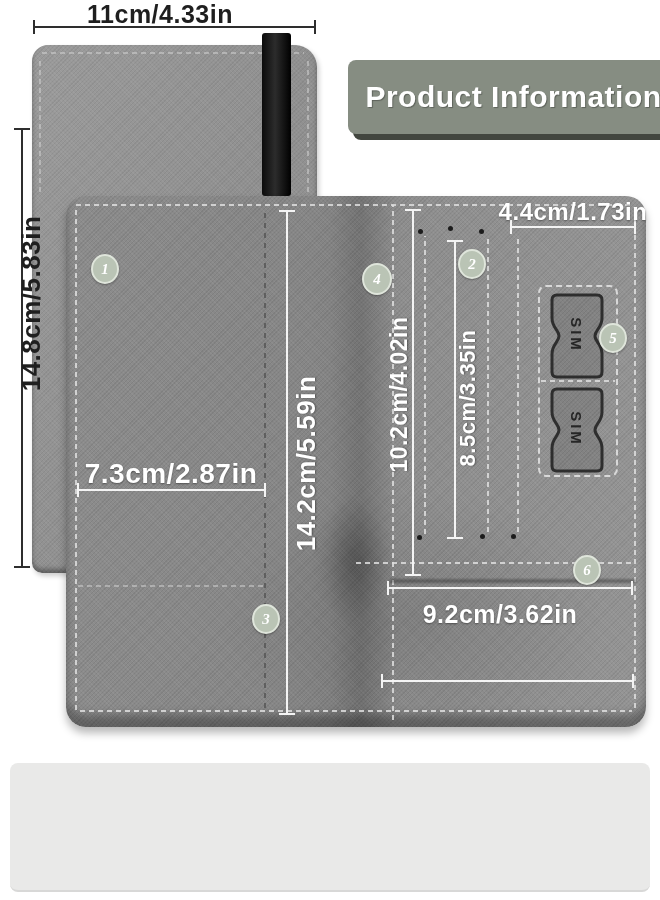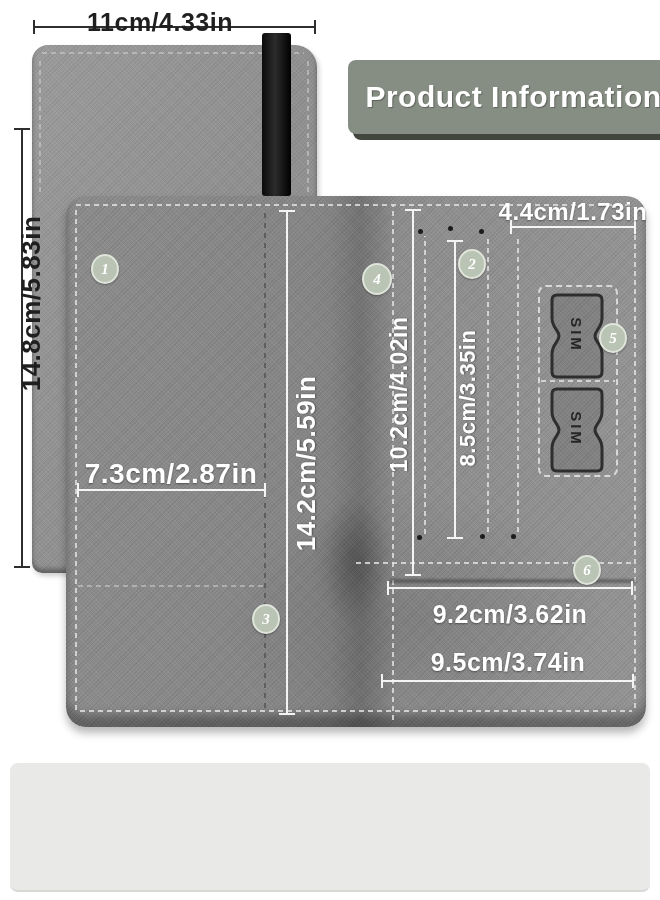--- a/index.html
+++ b/index.html
@@ -86,21 +86,21 @@
 
   
   .legend{position:absolute;left:10px;top:763px;width:640px;height:129px;z-index:2;
     background:#e9e9e8;border-radius:8px;border-bottom:2px solid #d8d8d7;box-sizing:border-box;}
 </style>
 </head>
 <body>
 
 <div class="stage">
 
-  <div class="dim-label dark-label" style="left:60px;top:8px;width:200px;font-size:25px;">11cm/4.33in</div>
+  <div class="dim-label dark-label" style="left:60px;top:0;width:200px;font-size:25px;">11cm/4.33in</div>
   <div class="dim-h dark-dim" style="left:33px;top:26px;width:283px;"></div>
 
   <div class="dim-label dark-label rot" style="left:-79px;top:288px;width:220px;font-size:26px;">14.8cm/5.83in</div>
   <div class="dim-v dark-dim" style="left:21px;top:128px;height:440px;"></div>
 
   <div class="cover leather"></div>
   <div class="st-h st-soft" style="left:42px;top:52px;width:262px;z-index:2;"></div>
   <div class="st-v st-soft" style="left:39px;top:58px;height:134px;z-index:2;"></div>
   <div class="st-v st-soft" style="left:307px;top:58px;height:134px;z-index:2;"></div>
   <div class="band"></div>
@@ -158,24 +158,23 @@
   <div class="dim-v" style="left:412px;top:209px;height:367px;"></div>
   <div class="dim-label rot" style="left:299px;top:381px;width:200px;font-size:23px;">10.2cm/4.02in</div>
 
   <div class="dim-v" style="left:454px;top:240px;height:299px;"></div>
   <div class="dim-label rot" style="left:373px;top:385px;width:190px;font-size:22px;">8.5cm/3.35in</div>
 
   <div class="dim-h" style="left:510px;top:226px;width:126px;"></div>
   <div class="dim-label" style="left:473px;top:198px;width:200px;font-size:24px;">4.4cm/1.73in</div>
 
   <div class="dim-h" style="left:387px;top:587px;width:246px;"></div>
-  <div class="dim-label" style="left:410px;top:600px;width:200px;font-size:25px;">9.2cm/3.62in</div>
+  <div class="dim-label" style="left:400px;top:600px;width:200px;font-size:25px;">9.2cm/3.62in</div>
 
   <div class="dim-h" style="left:381px;top:680px;width:253px;"></div>
-  <div class="dim-label" style="left:408px;top:648px;width:200px;font-size:25px;">9.5cm/3.74in</div>
 
   <div class="badge" style="left:91px;top:254px;">1</div>
   <div class="badge" style="left:458px;top:249px;">2</div>
   <div class="badge" style="left:252px;top:604px;">3</div>
   <div class="badge" style="left:362px;top:263px;width:26px;height:28px;">4</div>
   <div class="badge" style="left:599px;top:323px;">5</div>
   <div class="badge" style="left:573px;top:555px;">6</div>
 
   <div class="legend">
     

